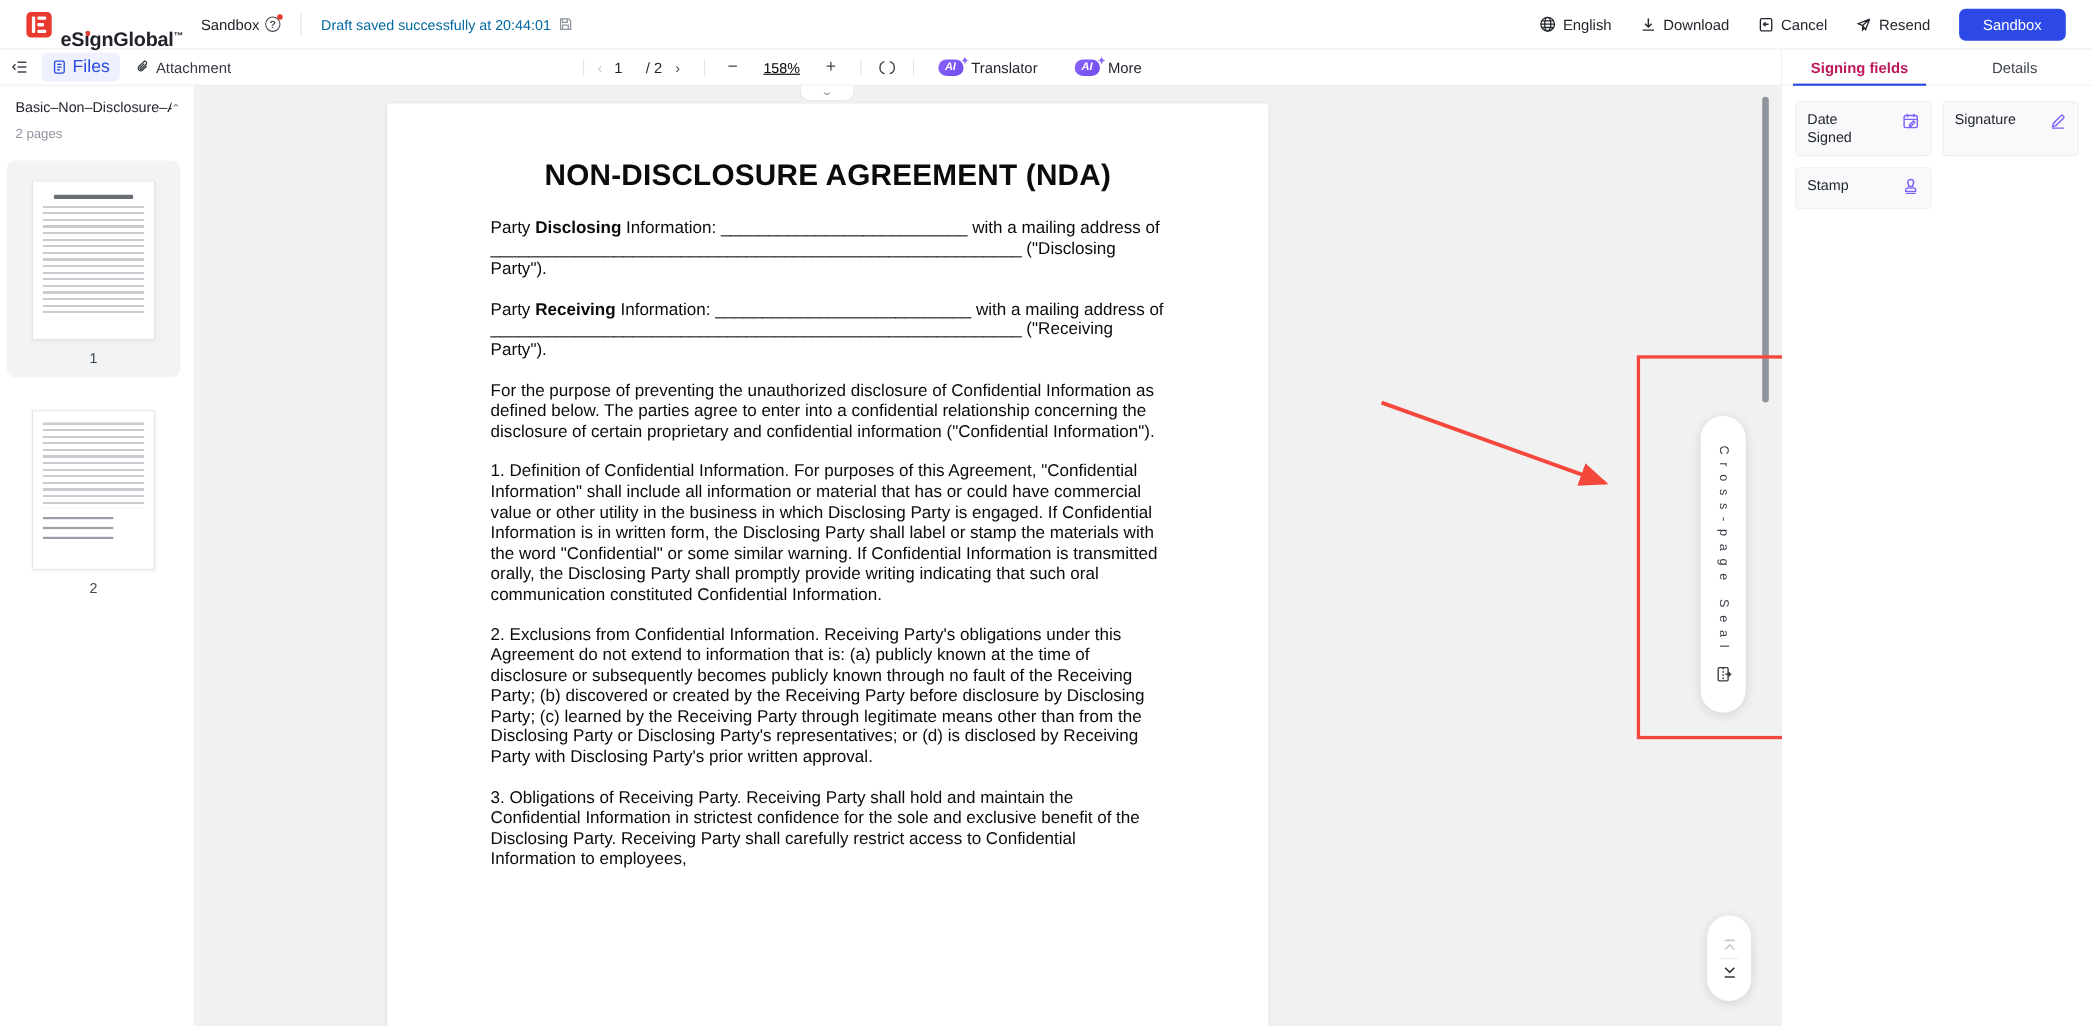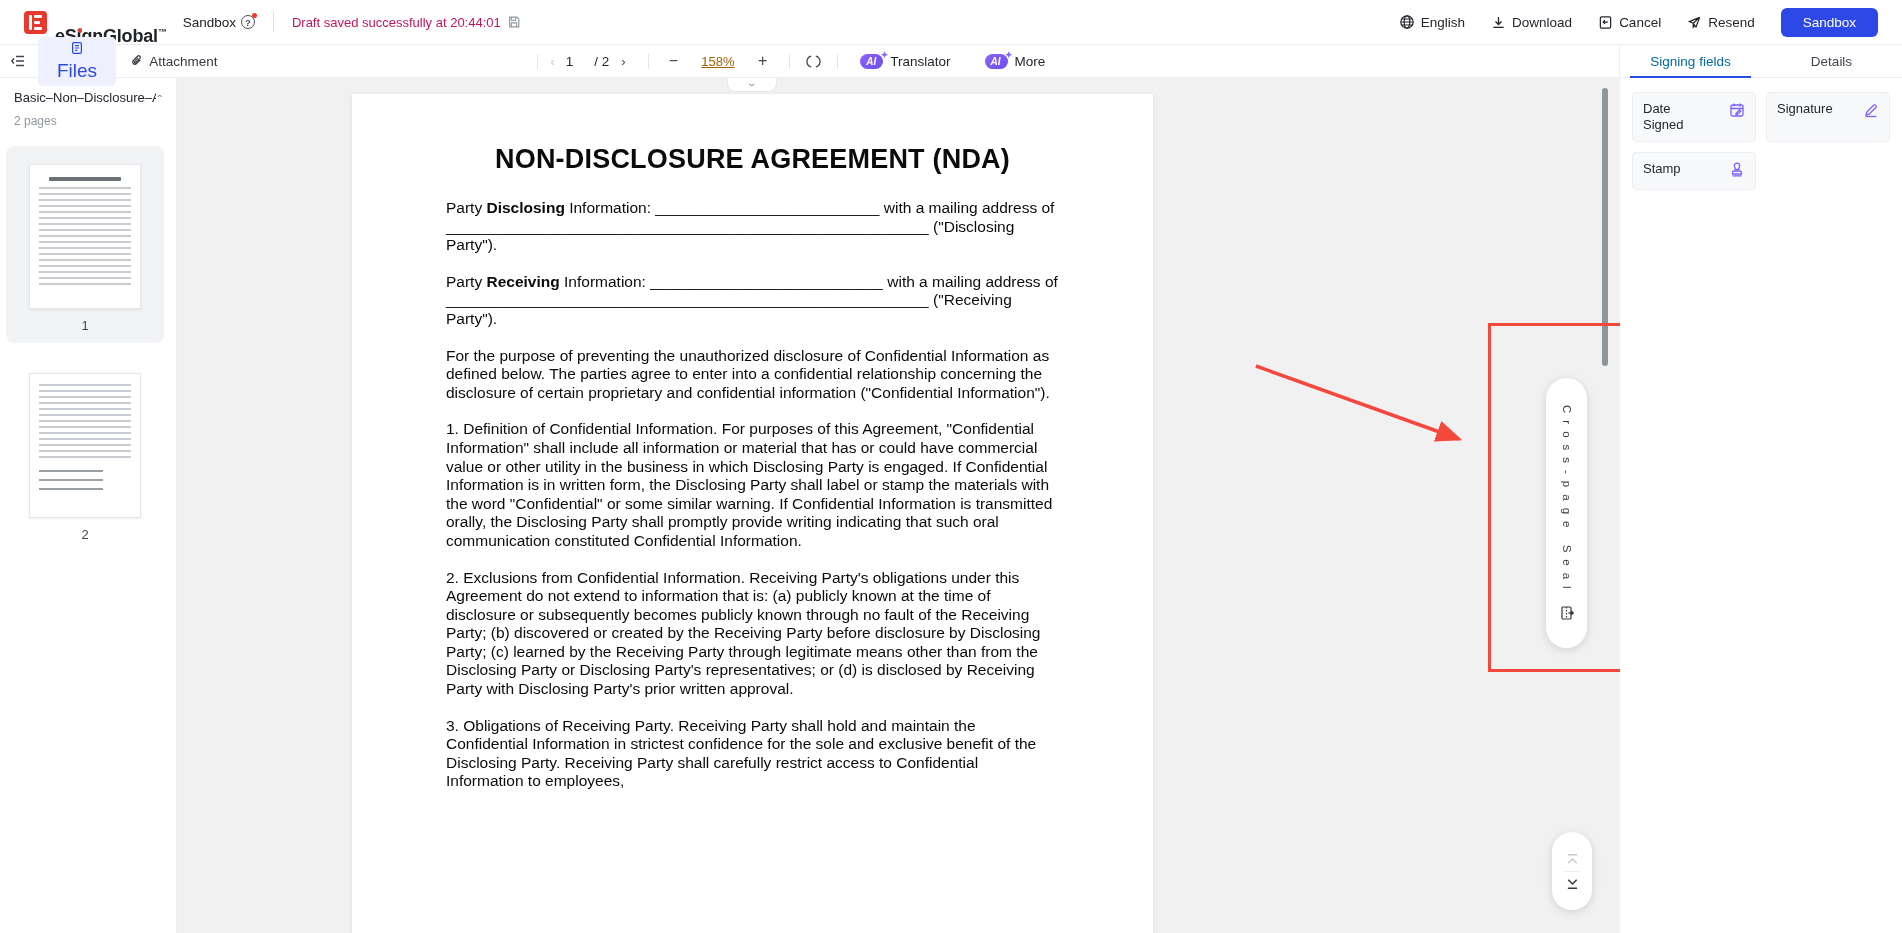--- a/index.html
+++ b/index.html
@@ -17,54 +17,54 @@
   .logo-box .b3 { left:10px; top:10px; width:6px; height:3px; }
   .logo-box .b4 { left:10px; top:16px; width:8px; height:3px; }
   .brand-wrap { position:relative; margin-left:8px; font-size:18px; font-weight:700; color:#20232a; letter-spacing:-.2px;margin-top:28px; }
   .brand-wrap sup { font-size:9px; font-weight:700; color:#20232a; }
   .brand-idot { position:absolute; left:22.5px; top:2.5px; width:4.5px; height:4.5px; border-radius:50%; background:#e8392e; }
   .env { margin-left:16px; font-size:13.5px; color:#20232a; display:flex; align-items:center; gap:5px; }
   .q-circle { position:relative; width:14px; height:14px; border:1.2px solid #4a4f57; border-radius:50%;
     font-size:9.5px; color:#4a4f57; display:flex; align-items:center; justify-content:center; font-weight:700; }
   .q-dot { position:absolute; right:-3px; top:-3px; width:5px; height:5px; background:#e8392e; border-radius:50%; }
   .hdr-div { width:1px; height:20px; background:#dcdfe3; margin:0 18px; }
-  .draft { font-size:13px; color:#be185d; display:flex; align-items:center; gap:6px; }
+  .draft { font-size:13px; color:#0369a1; display:flex; align-items:center; gap:6px; }
   .hdr-right { margin-left:auto; display:flex; align-items:center; gap:26px; }
   .hdr-act { display:flex; align-items:center; gap:6px; font-size:13.5px; color:#23262d; cursor:pointer; }
   .hdr-act svg { display:block; }
   .submit-btn { background:#2c49e8; color:#fff; font-size:13.5px; border:none; border-radius:6px;
     padding:7px 22px; cursor:pointer; font-family:inherit; }
 
   
   .strip { height:33px; flex:0 0 33px; display:flex; }
   .toolbar { width:1620px; flex:0 0 1620px; display:flex; align-items:center; padding:0 10px;
     border-bottom:1px solid #eceef1; border-right:1px solid #eceef1; position:relative; }
   .tb-icon { color:#41464f; display:flex; align-items:center; cursor:pointer; }
   .files-tab { display:flex; align-items:center; gap:5px; background:#eef0fd; color:#2b4ae0;
-    font-size:19px; font-weight:500; padding:4px 19px; border-radius:5px; margin-left:12px; cursor:pointer;flex-direction:column; }
+    font-size:16px; font-weight:500; padding:4px 9px; border-radius:5px; margin-left:12px; cursor:pointer; }
   .attach-tab { display:flex; align-items:center; gap:5px; color:#34383f; font-size:13.5px;
     margin-left:14px; cursor:pointer; }
   .tb-sep { width:1px; height:15px; background:#e3e5e8; }
   .pg-chev { font-size:13px; padding:0 4px; cursor:pointer; }
   .pg-chev.dis { color:#c5c8cc; }
   .pg-chev.en { color:#41464f; }
   .pg-num { font-size:13.5px; color:#1f2329; padding:1px 7px; cursor:text; }
   .pg-total { font-size:13.5px; color:#1f2329; }
   .zoom-btn { font-size:16px; color:#41464f; padding:0 6px; cursor:pointer; }
-  .zoom-val { font-size:13px; color:#a16207; min-width:40px; text-align:center;text-decoration:underline; }
+  .zoom-val { font-size:13px; color:#000000; min-width:40px; text-align:center;text-decoration:underline; }
   .ai-btn { display:flex; align-items:flex-start; gap:7px; cursor:pointer; }
   .ai-badge { position:relative; background:linear-gradient(135deg,#8a63f8,#6e4ef0); color:#fff;
     font-size:10px; font-weight:700; font-style:italic; border-radius:8px; padding:2px 7px 2px 6px; }
   .ai-badge .spark { position:absolute; right:-5px; top:-4px; color:#8a63f8; font-size:9px; font-style:normal; }
   .ai-label { font-size:13.5px; color:#23262d; }
 
   .panel-tabs { flex:1; display:flex; border-bottom:1px solid #eceef1; }
   .panel-tab { flex:1; display:flex; align-items:center; justify-content:center; font-size:13.5px;
     color:#41464f; cursor:pointer; position:relative; }
-  .panel-tab.active { color:#0369a1; font-weight:400; }
+  .panel-tab.active { color:#be185d; font-weight:700; }
   .panel-tab.active::after { content:""; position:absolute; left:10px; right:10px; bottom:-1px; height:2px; background:#2b4ae0; }
 
   
   .content { flex:1; display:flex; min-height:0; }
 
   
   .sidebar { width:177px; flex:0 0 177px; background:#fff; border-right:1px solid #eceef1; padding:12px 8px 0 14px; overflow:hidden; }
   .file-row { display:flex; align-items:center; justify-content:space-between; padding-right:4px; cursor:pointer; }
   .file-name { font-size:13px; color:#23262d; white-space:nowrap; overflow:hidden; }
   .chev-up { color:#6b7077; font-size:10px; transform:translateY(1px); }

